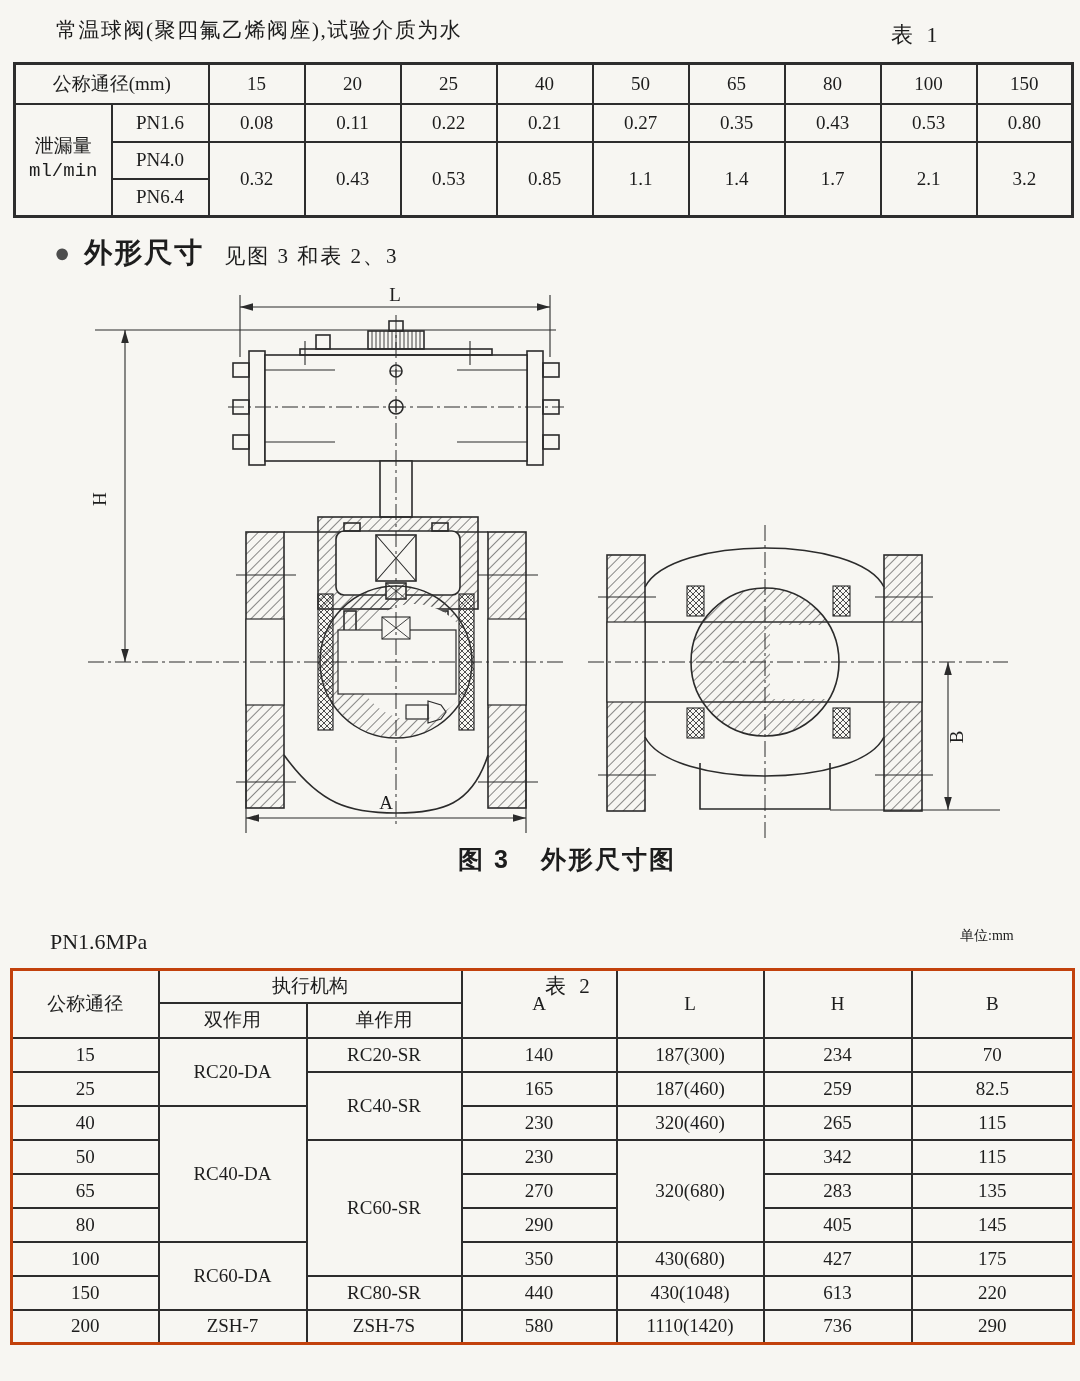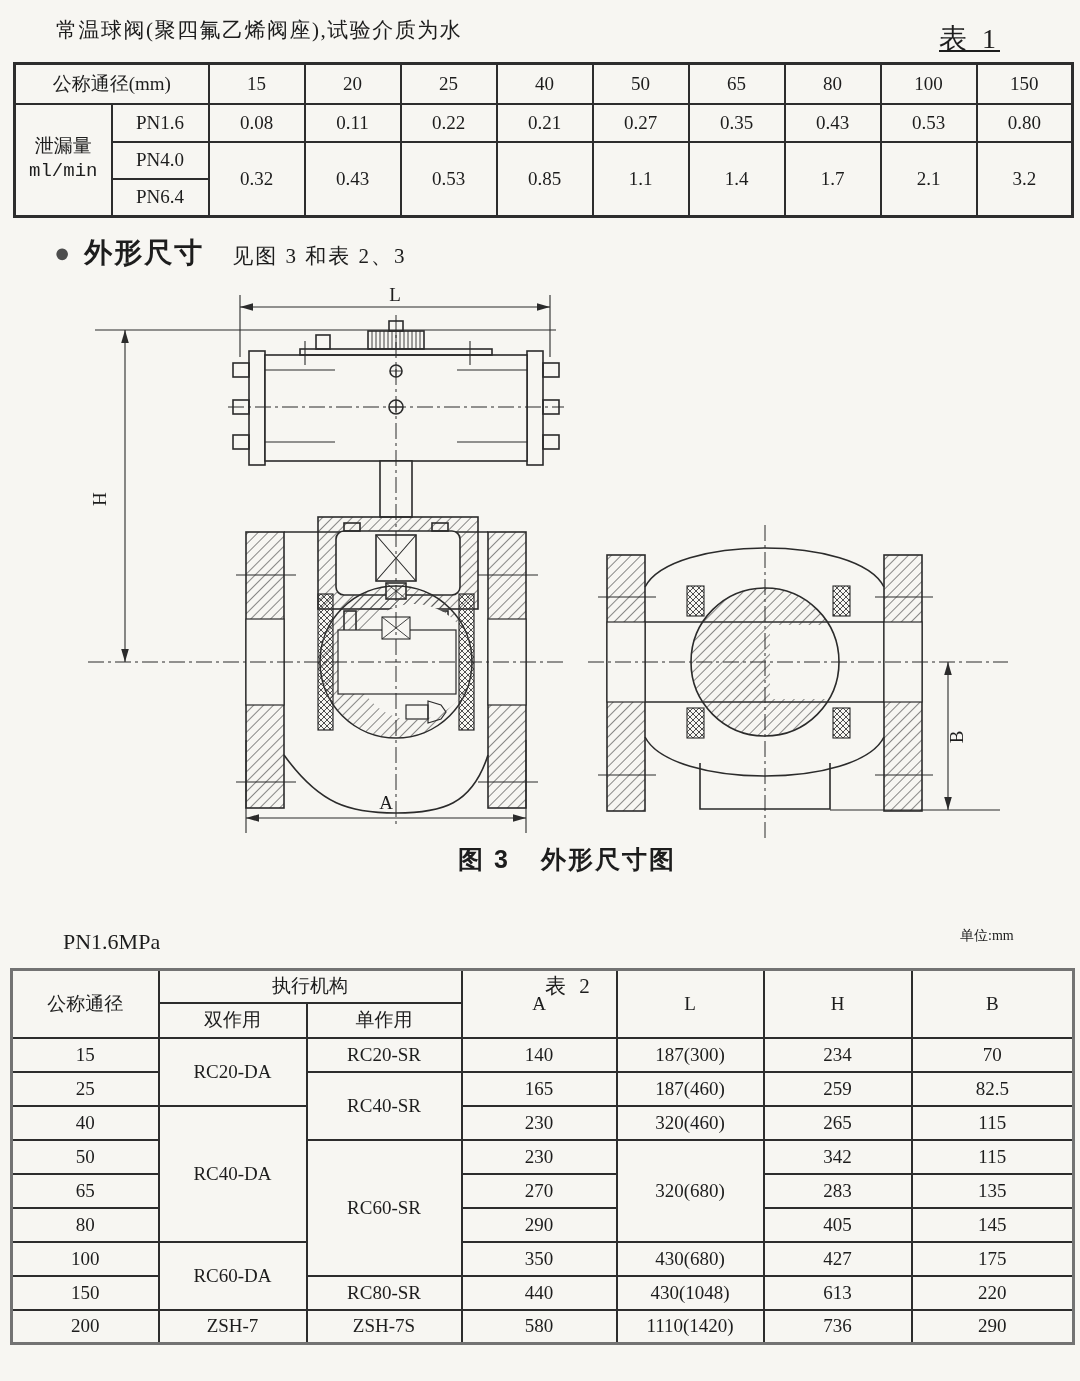--- a/index.html
+++ b/index.html
@@ -2,47 +2,47 @@
 <html><head>
 <meta charset="utf-8">
 <style>
   html,body{margin:0;padding:0;background:#e8e7e3;}
   .page{
     position:relative;width:1080px;height:1381px;background:#f7f6f2;
     font-family:"Liberation Serif","DejaVu Serif",serif;color:#1d1d1d;
     margin:0 auto;overflow:hidden;
   }
   .doc-title{position:absolute;left:56px;top:16px;font-size:21px;letter-spacing:1.5px;}
-  .tag1{position:absolute;left:939px;top:20px;font-size:28px;letter-spacing:4px;text-decoration:underline;}
+  .tag1{position:absolute;left:891px;top:20px;font-size:22px;letter-spacing:4px;}
 
   table{border-collapse:collapse;table-layout:fixed;background:transparent;}
   th,td{border:2px solid #2d2d2d;text-align:center;vertical-align:middle;
         font-size:19px;font-weight:normal;padding:0;line-height:1.25;}
   .t1{position:absolute;left:13px;top:62px;width:1058px;border:3px solid #2d2d2d;}
   .t1 tr.r1{height:40px}.t1 tr.r2{height:38px}.t1 tr.r3{height:37px}.t1 tr.r4{height:38px}
-  .t2{position:absolute;left:10px;top:968px;width:1062px;border:3px solid #737373;}
+  .t2{position:absolute;left:10px;top:968px;width:1062px;border:3px solid #c2410c;}
   .t2 tr{height:34px}
   .t2 tr.hr1{height:33px}.t2 tr.hr2{height:35px}
   .leaklbl span{display:block;font-family:Liberation Mono, monospace;}
 
   .section{position:absolute;left:54px;top:236px;display:flex;align-items:flex-start;}
   .bullet{font-size:27px;line-height:34px;color:#4d4d4d;
           font-family:"Liberation Sans","DejaVu Sans",sans-serif;}
   .section-title{font-size:28px;font-weight:bold;letter-spacing:2px;line-height:34px;
           font-family:"Liberation Sans","DejaVu Sans",sans-serif;margin-left:14px;}
-  .section-sub{font-size:21px;margin-left:28px;line-height:34px;padding-top:3px;letter-spacing:2px;}
+  .section-sub{font-size:21px;margin-left:20px;line-height:34px;padding-top:3px;letter-spacing:2px;}
 
   .figure-svg{position:absolute;left:0;top:285px;}
   .dimtext{font-family:"Liberation Serif","DejaVu Serif",serif;font-size:19px;fill:#1d1d1d;}
   .caption{position:absolute;left:27px;top:843px;width:1080px;text-align:center;
            font-family:"Liberation Sans","DejaVu Sans",sans-serif;font-weight:bold;
            font-size:25px;letter-spacing:2px;}
   .caption .gap{display:inline-block;width:22px;}
 
-  .t2meta-pressure{position:absolute;left:63px;top:929px;font-size:22px;text-align:right;}
+  .t2meta-pressure{position:absolute;left:50px;top:929px;font-size:22px;text-align:right;}
   .t2meta-tag{position:absolute;left:545px;top:928px;font-size:21px;letter-spacing:4px;margin-top:44px;}
   .t2meta-unit{position:absolute;left:960px;top:927px;font-size:14px;}
   .note{position:absolute;left:57px;top:1351px;font-size:21px;font-weight:bold;
         font-family:"Liberation Sans","DejaVu Sans",sans-serif;letter-spacing:1px;}
 </style>
 </head>
 <body>
 
 <div class="page">
 

